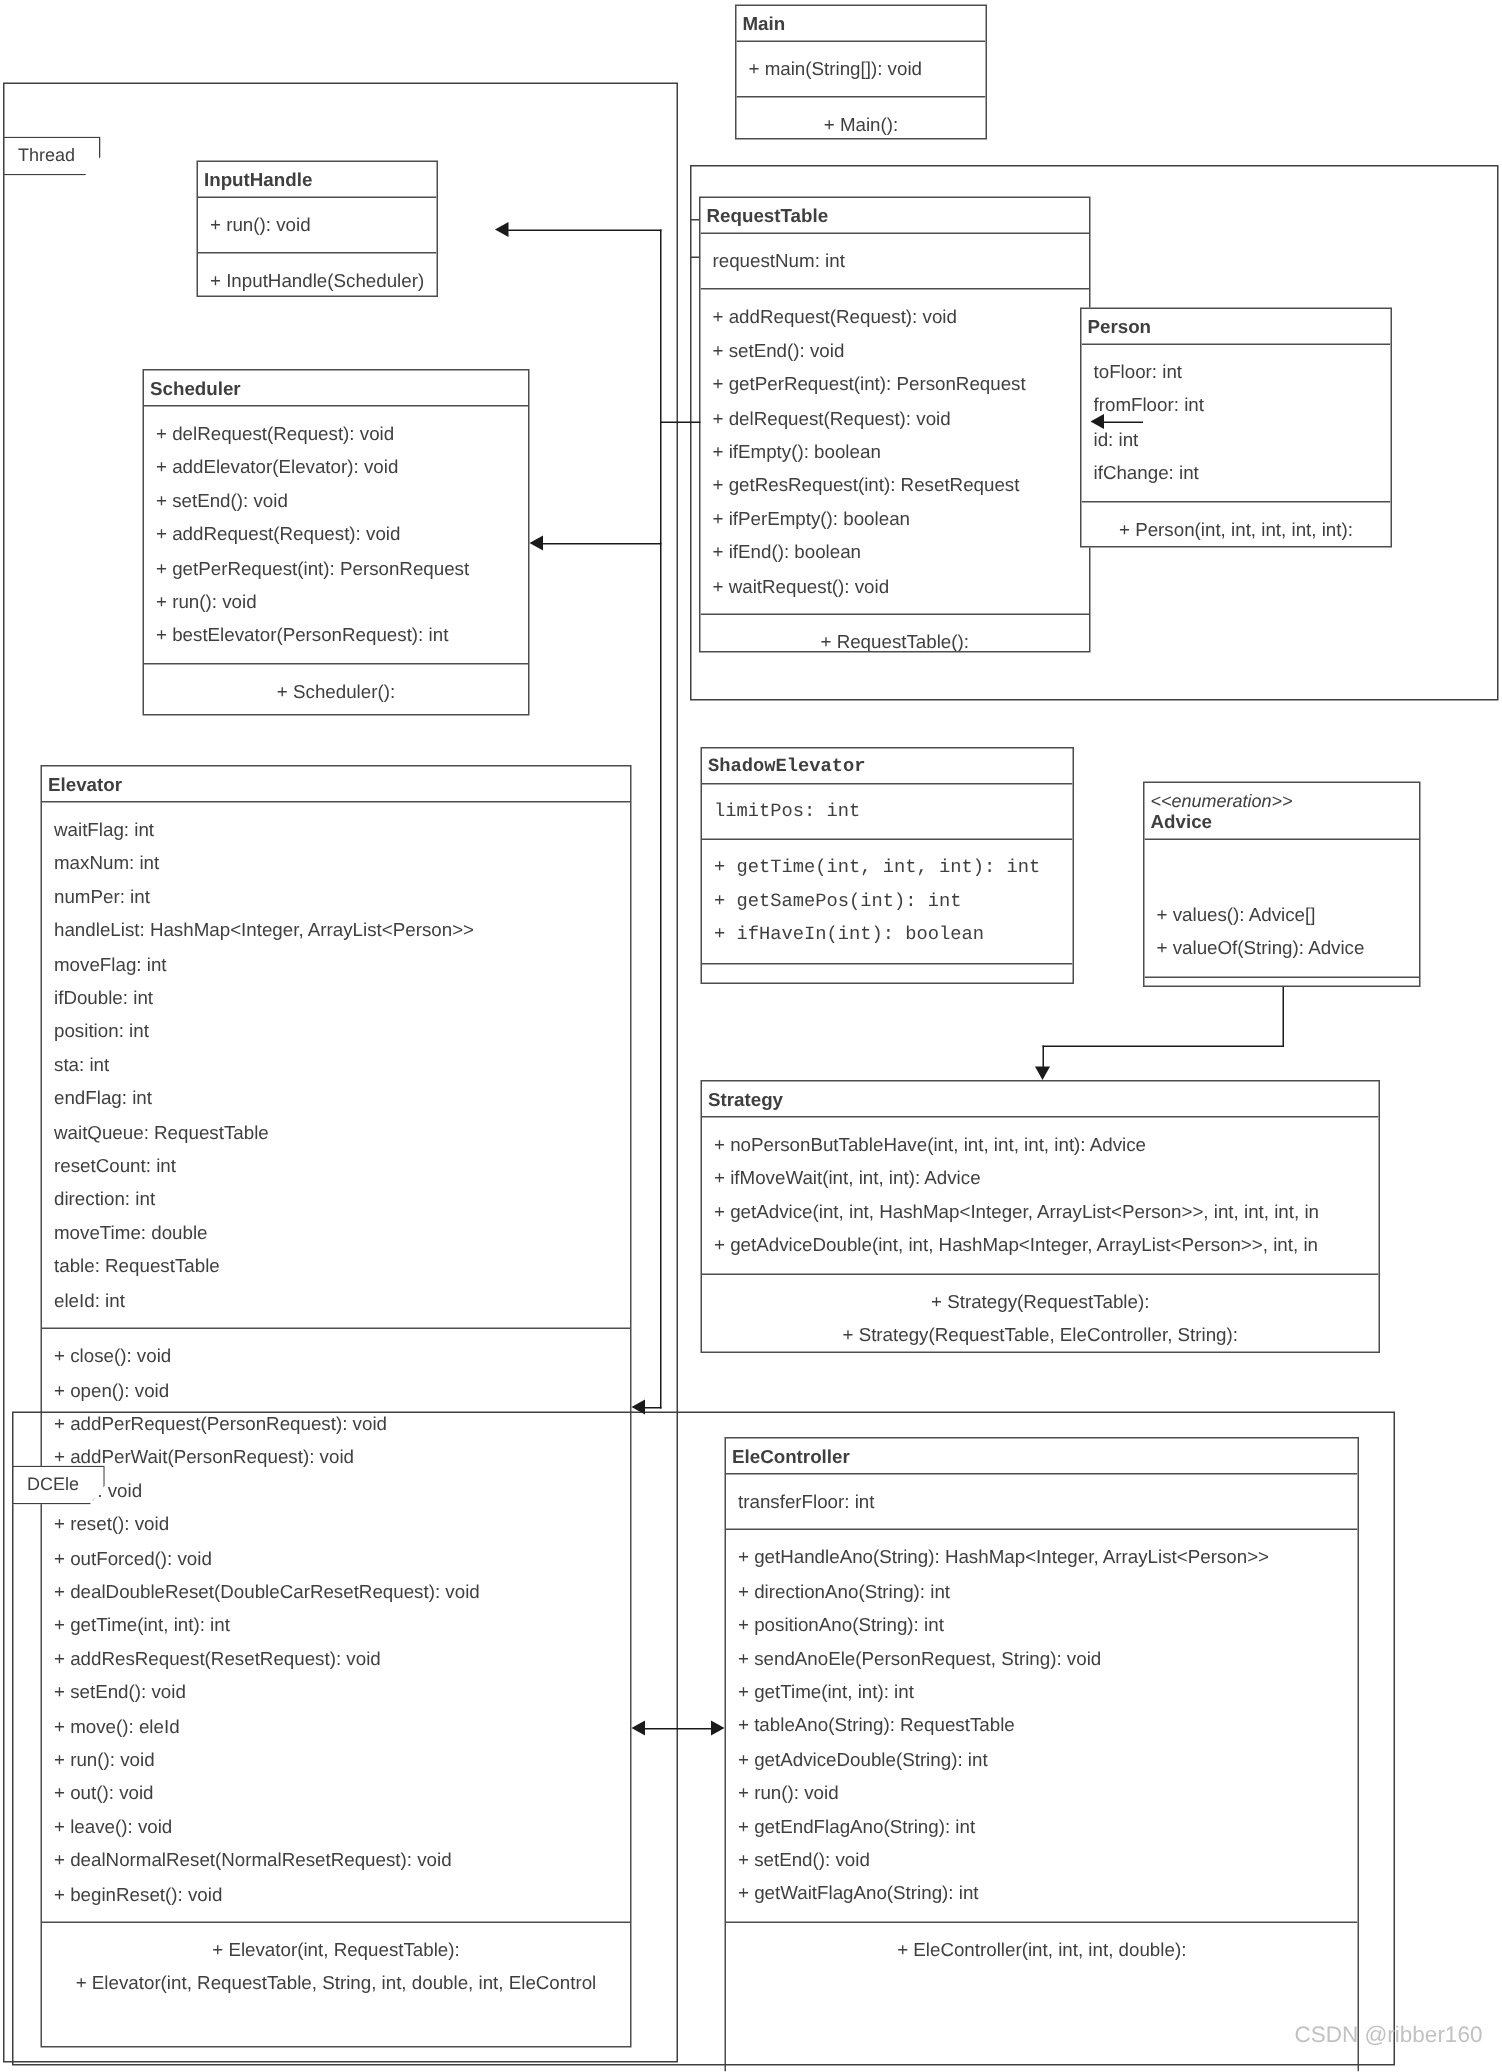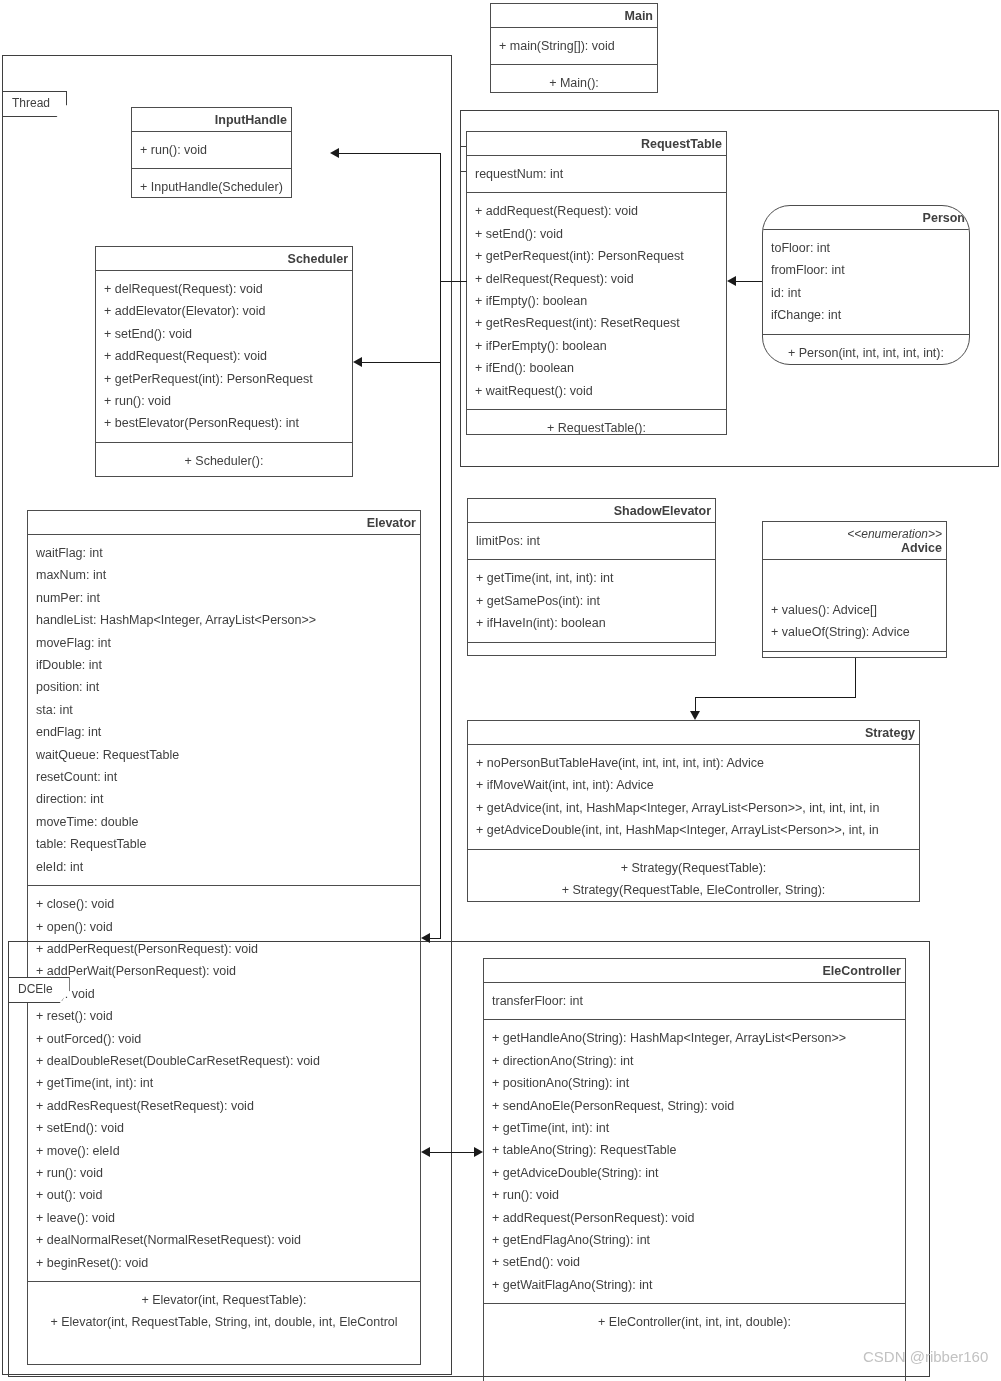--- a/index.html
+++ b/index.html
@@ -16,21 +16,21 @@
     padding: 4px 16px 6px 9px; line-height: 14px;
     clip-path: polygon(0 0, 100% 0, 100% 52%, 84% 100%, 0 100%);
     margin-top: 36px;
   }
   
   .uml {
     position: absolute; background: #ffffff; border: 1px solid #4d4d4d;
     display: flex; flex-direction: column; overflow: hidden; z-index: 2;
   }
   .uml .title {
-    flex: 0 0 auto; text-align: right; font-weight: bold; font-size: 12.5px;
+    flex: 0 0 auto; text-align: left; font-weight: bold; font-size: 12.5px;
     color: #3f3f3f; padding: 5px 4px 4px 4px; border-bottom: 1px solid #4d4d4d;
   }
   .uml .stereotype { font-style: italic; font-weight: normal; font-size: 12px; }
   .sec { flex: 0 0 auto; padding: 7px 8px; border-bottom: 1px solid #4d4d4d; }
   .sec.last { border-bottom: none; flex: 1 1 auto; text-align: center; }
   .row { font-size: 12.5px; line-height: 22.4px; white-space: nowrap; overflow: hidden; color: #3f3f3f; }
   
   .hline, .vline { position: absolute; background: #1a1a1a; z-index: 4; }
   .hline { height: 1px; }
   .vline { width: 1px; }
@@ -129,34 +129,34 @@
         <div class="row">+ getResRequest(int): ResetRequest</div>
         <div class="row">+ ifPerEmpty(): boolean</div>
         <div class="row">+ ifEnd(): boolean</div>
         <div class="row">+ waitRequest(): void</div>
       </div>
     <div class="sec last">
         <div class="row">+ RequestTable():</div>
       </div>
   </div>
 
-  <div class="uml" style="left:762px; top:205px; width:208px; height:160px;border-radius:28px;">
+  <div class="uml" style="left:720px; top:205px; width:208px; height:160px;">
     <div class="title">Person</div>
     <div class="sec">
         <div class="row">toFloor: int</div>
         <div class="row">fromFloor: int</div>
         <div class="row">id: int</div>
         <div class="row">ifChange: int</div>
       </div>
     <div class="sec last">
         <div class="row">+ Person(int, int, int, int, int):</div>
       </div>
   </div>
 
-  <div class="uml" style="left:467px; top:498px; width:249px; height:158px;">
+  <div class="uml" style="left:467px; top:498px; width:249px; height:158px;font-family:Liberation Mono, monospace;">
     <div class="title">ShadowElevator</div>
     <div class="sec">
         <div class="row">limitPos: int</div>
       </div>
     <div class="sec">
         <div class="row">+ getTime(int, int, int): int</div>
         <div class="row">+ getSamePos(int): int</div>
         <div class="row">+ ifHaveIn(int): boolean</div>
       </div>
     <div class="sec last"></div>
@@ -241,21 +241,20 @@
       </div>
     <div class="sec">
         <div class="row">+ getHandleAno(String): HashMap&lt;Integer, ArrayList&lt;Person&gt;&gt;</div>
         <div class="row">+ directionAno(String): int</div>
         <div class="row">+ positionAno(String): int</div>
         <div class="row">+ sendAnoEle(PersonRequest, String): void</div>
         <div class="row">+ getTime(int, int): int</div>
         <div class="row">+ tableAno(String): RequestTable</div>
         <div class="row">+ getAdviceDouble(String): int</div>
         <div class="row">+ run(): void</div>
-        <div class="row">+ addRequest(PersonRequest): void</div>
         <div class="row">+ getEndFlagAno(String): int</div>
         <div class="row">+ setEnd(): void</div>
         <div class="row">+ getWaitFlagAno(String): int</div>
       </div>
     <div class="sec last">
         <div class="row">+ EleController(int, int, int, double):</div>
       </div>
   </div>
 
   <div class="watermark">CSDN @ribber160</div>

